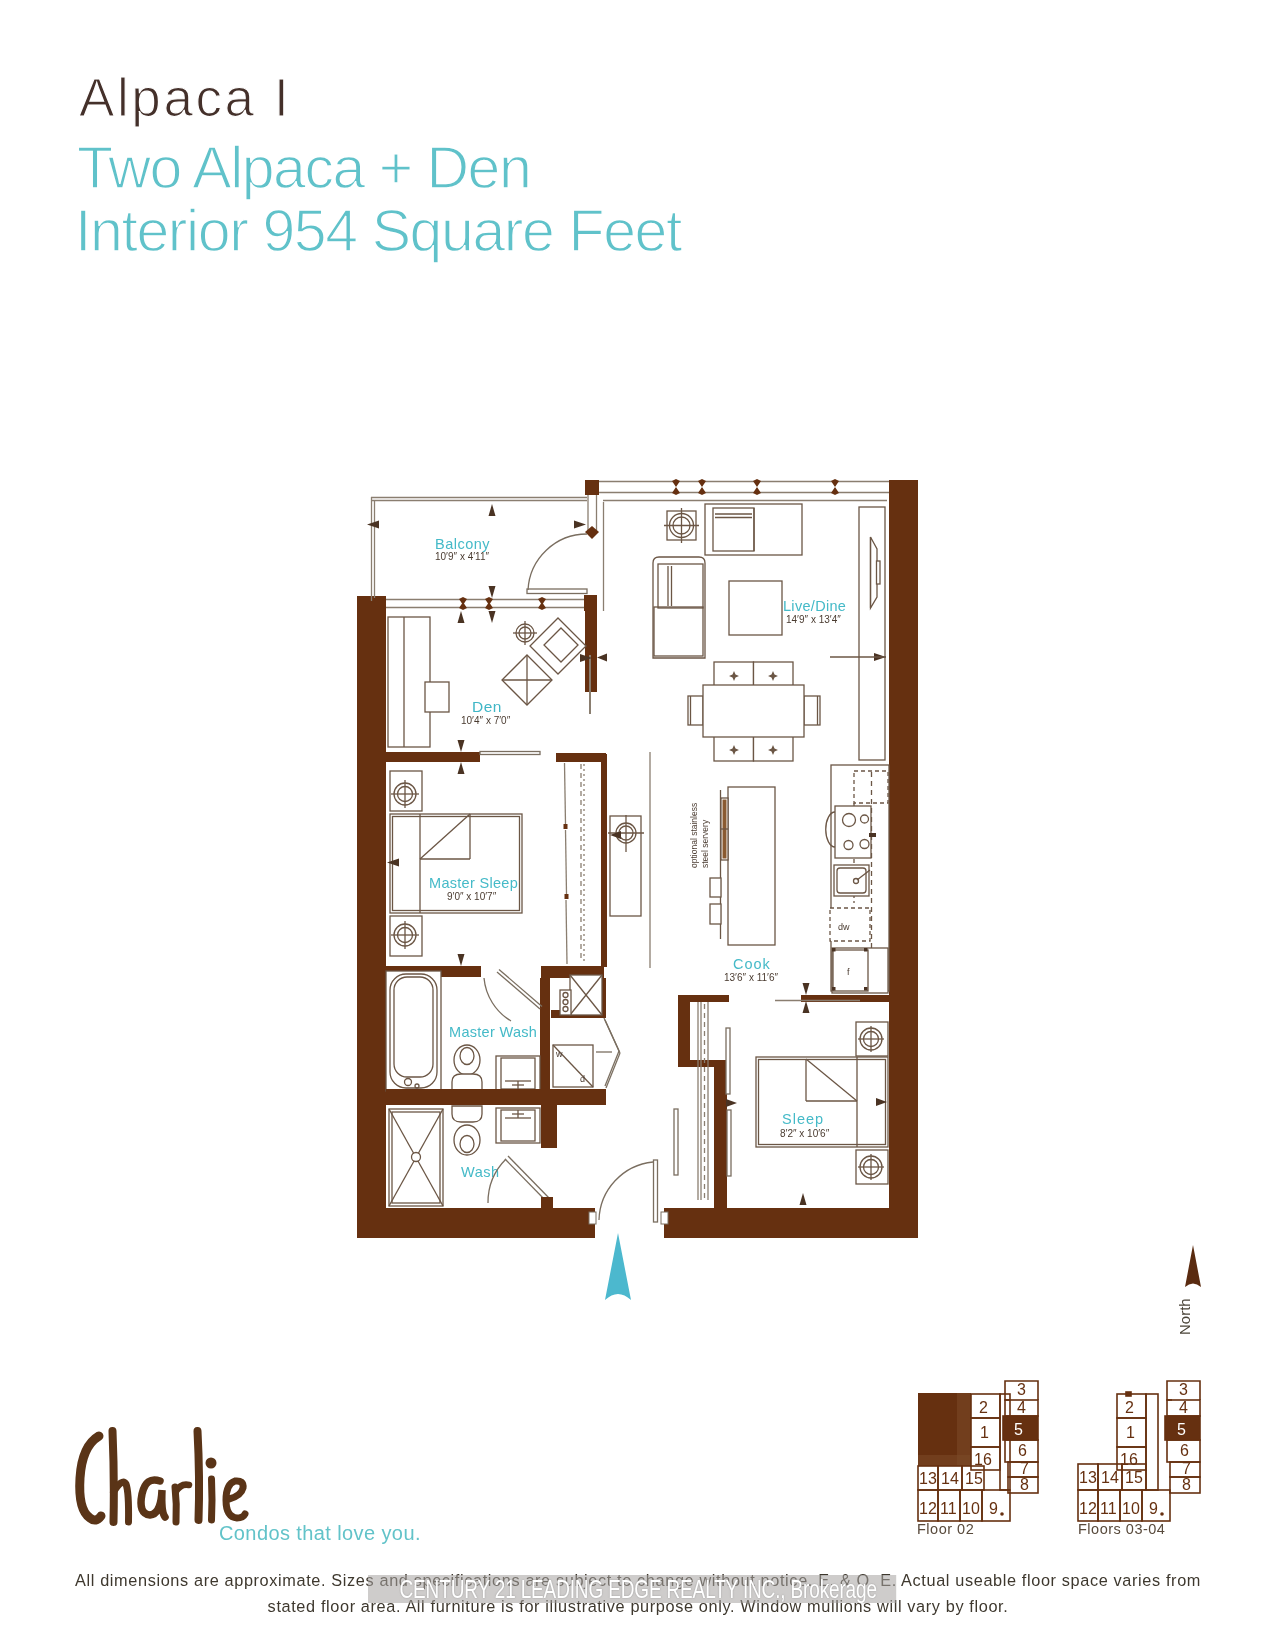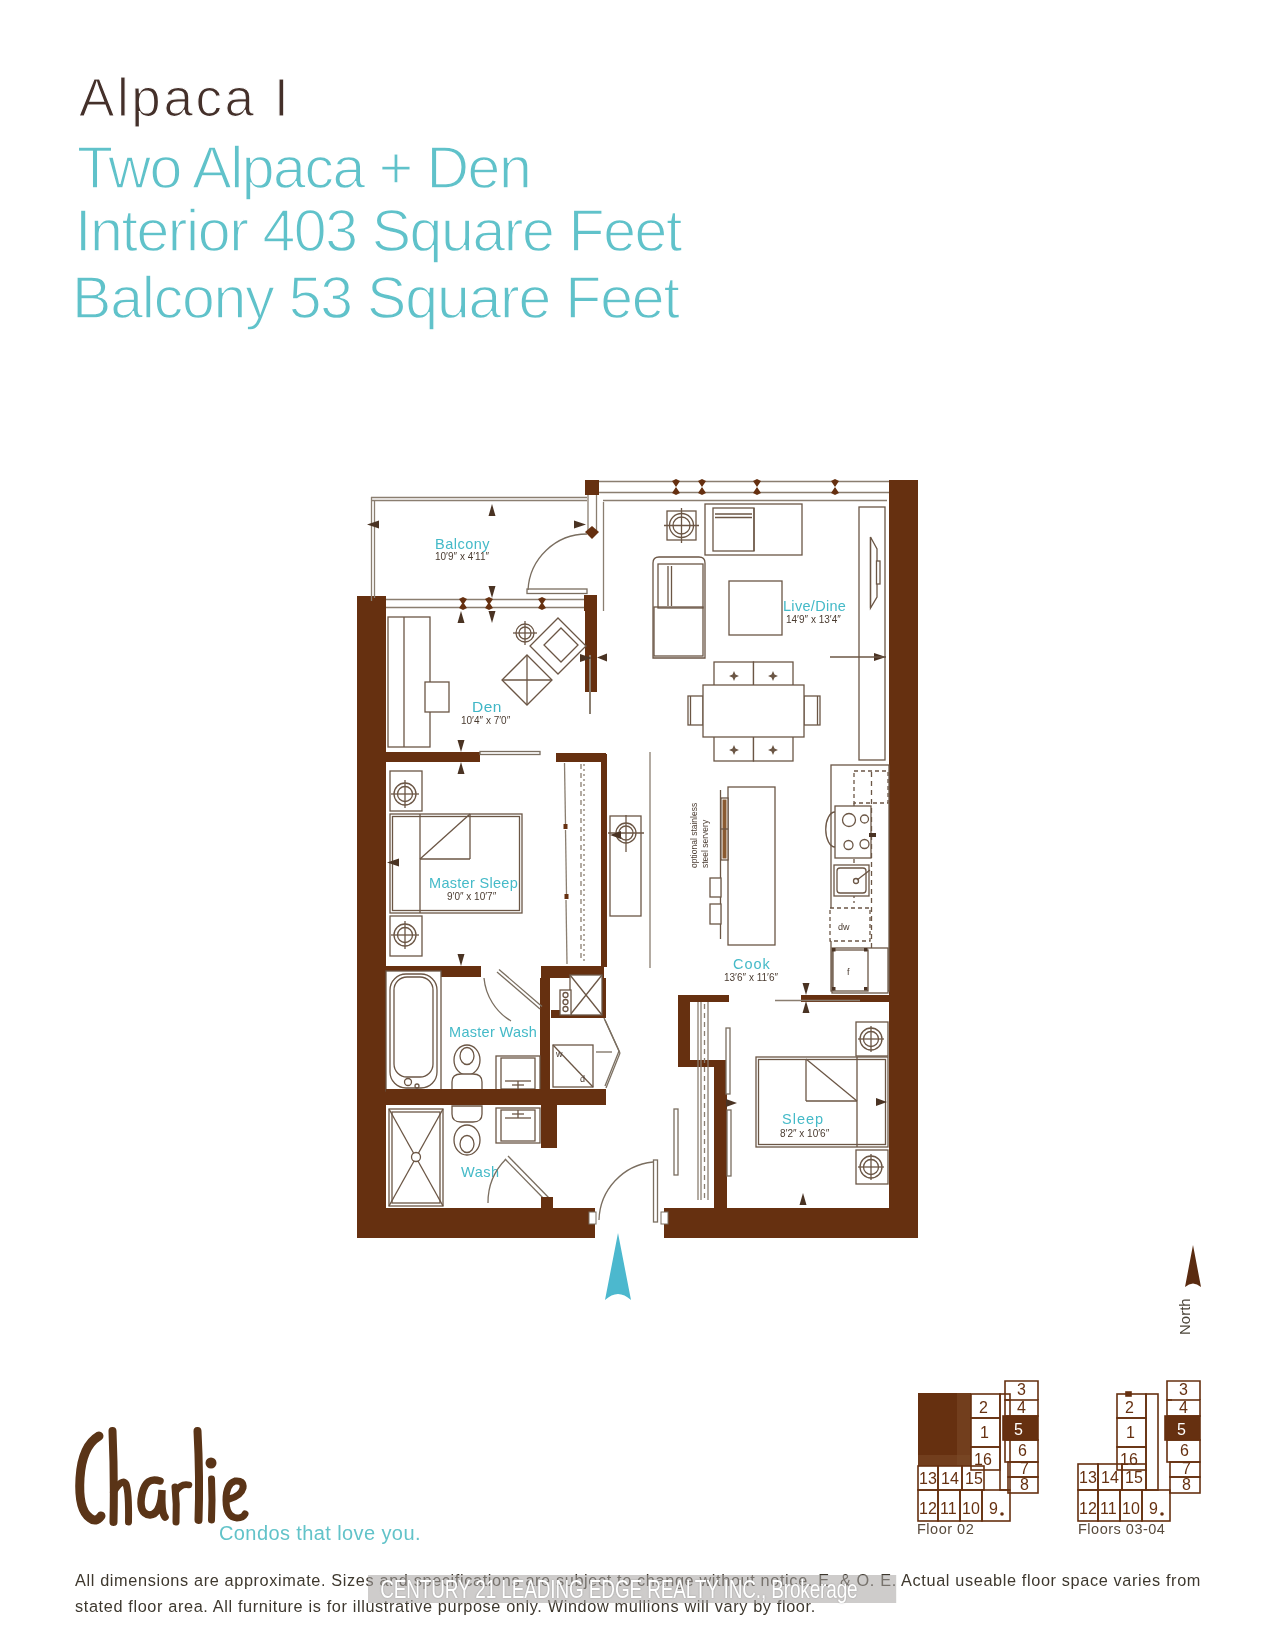--- a/index.html
+++ b/index.html
@@ -1,30 +1,29 @@
 <!DOCTYPE html>
 <html><head>
 <meta charset="utf-8">
 <style>
   html,body{margin:0;padding:0;background:#ffffff;}
   #page{position:relative;width:1275px;height:1650px;background:#ffffff;overflow:hidden;
-        font-family:"Liberation Sans", sans-serif;}
+        font-family:"Liberation Sans", sans-serif;text-align:center;}
   .abs{position:absolute;}
 </style>
 </head>
 <body>
 <div id="page">
 
   <div class="abs" style="left:79px;top:67px;font-size:53px;letter-spacing:2.6px;color:#44302a;-webkit-text-stroke:1.2px #ffffff;">Alpaca I</div>
 
   <div class="abs" style="left:77px;top:134px;font-size:59px;letter-spacing:-1.5px;color:#60c2ca;-webkit-text-stroke:1.4px #ffffff;">Two Alpaca + Den</div>
 
-  <div class="abs" style="left:75px;top:197px;font-size:59px;letter-spacing:-1.4px;color:#60c2ca;-webkit-text-stroke:1.4px #ffffff;">Interior 403 Square Feet</div>
-
-  <div class="abs" style="left:72px;top:264px;font-size:59px;letter-spacing:-1.2px;color:#60c2ca;-webkit-text-stroke:1.4px #ffffff;">Balcony 53 Square Feet</div>
+  <div class="abs" style="left:75px;top:197px;font-size:59px;letter-spacing:-1.4px;color:#60c2ca;-webkit-text-stroke:1.4px #ffffff;">Interior 954 Square Feet</div>
+
 
   <svg class="abs" style="left:340px;top:460px;" width="595" height="850" viewBox="340 460 595 850">
     <g id="plan" fill="none" stroke="#6b5645" stroke-width="1.3">
 
     <rect x="357" y="596" width="29" height="642" fill="#663010" stroke="none"></rect>
 
     <rect x="889" y="480" width="29" height="758" fill="#663010" stroke="none"></rect>
 
     <rect x="357" y="1208" width="238" height="30" fill="#663010" stroke="none"></rect>
 

